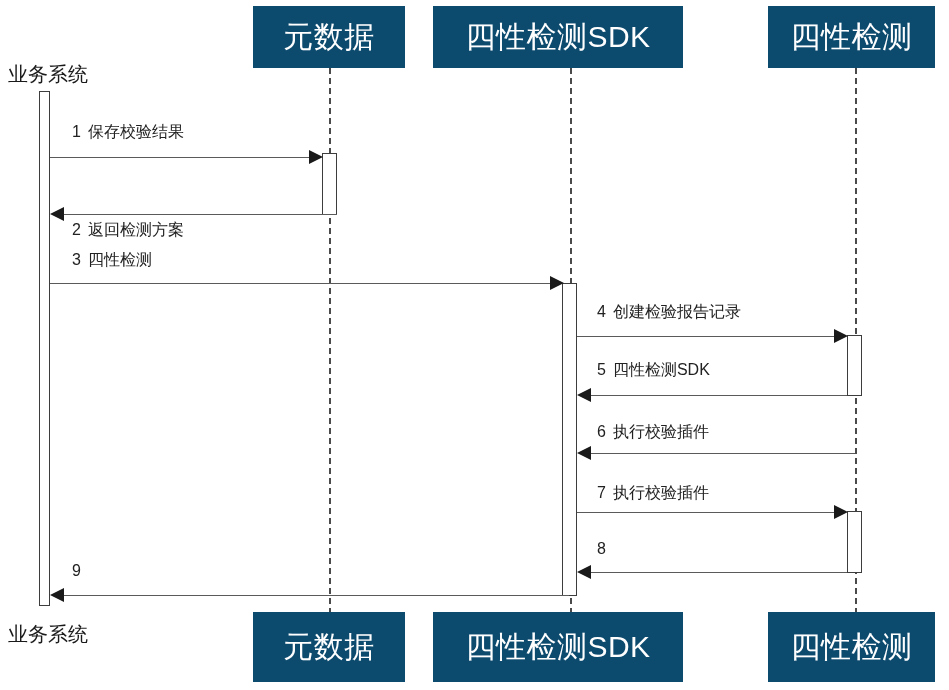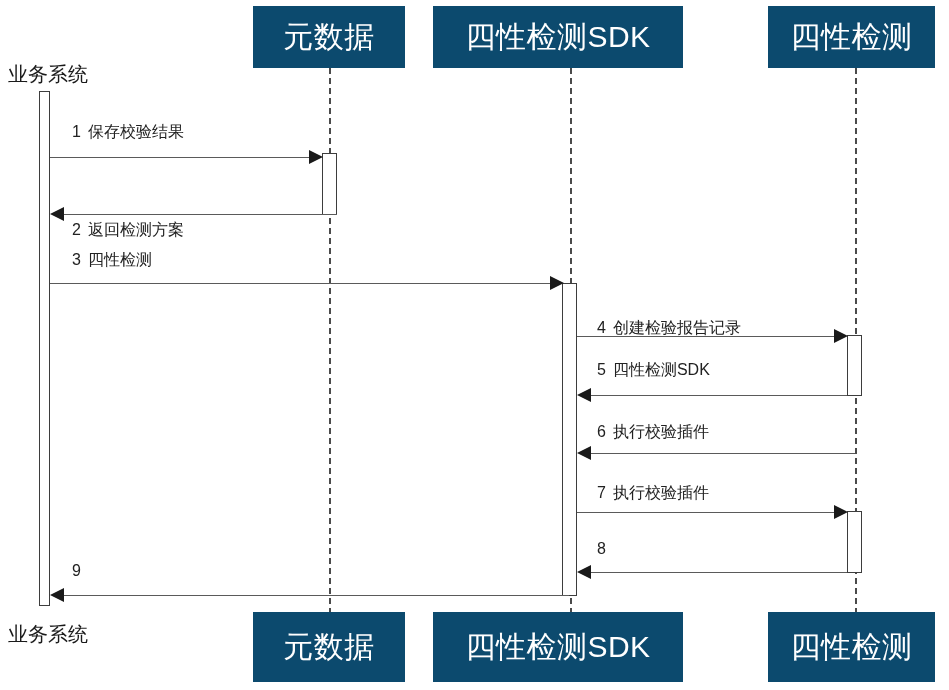--- a/index.html
+++ b/index.html
@@ -131,21 +131,21 @@
   </div>
   <div class="msg-line" style="left:64px; top:214px; width:273px;"></div>
   <div class="msg-head left" style="left:50px; top:207px;"></div>
 
   <div class="msg-label" style="left:72px; top:252px;">
     <span class="seq">3</span><span>四性检测</span>
   </div>
   <div class="msg-line" style="left:50px; top:283px; width:503px;"></div>
   <div class="msg-head right" style="left:550px; top:276px;"></div>
 
-  <div class="msg-label" style="left:597px; top:320px;">
+  <div class="msg-label" style="left:597px; top:304px;">
     <span class="seq">4</span><span>创建检验报告记录</span>
   </div>
   <div class="msg-line" style="left:577px; top:336px; width:260px;"></div>
   <div class="msg-head right" style="left:834px; top:329px;"></div>
 
   <div class="msg-label" style="left:597px; top:362px;">
     <span class="seq">5</span><span>四性检测SDK</span>
   </div>
   <div class="msg-line" style="left:591px; top:395px; width:256px;"></div>
   <div class="msg-head left" style="left:577px; top:388px;"></div>

